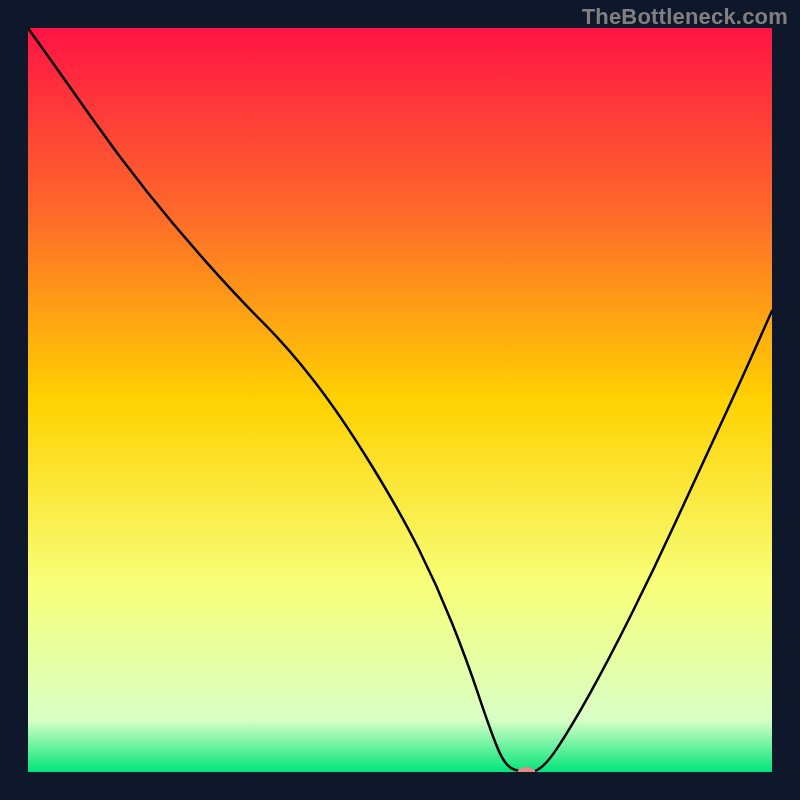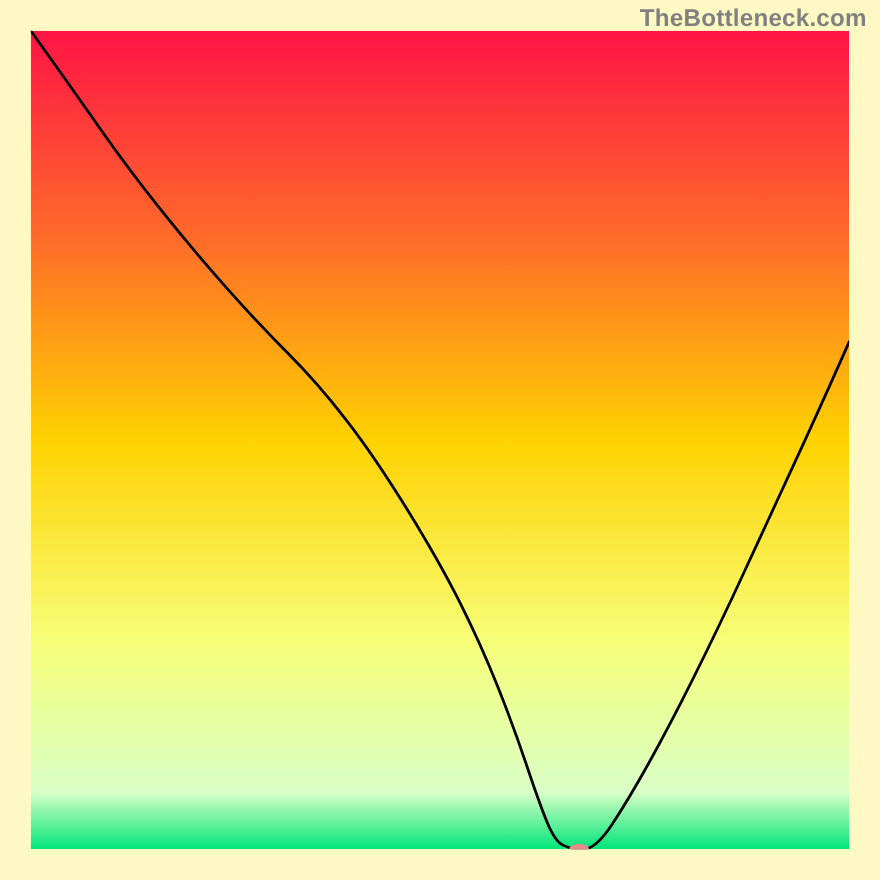--- a/index.html
+++ b/index.html
@@ -1,21 +1,21 @@
 <!DOCTYPE html>
 <html><head>
 <meta charset="utf-8">
 <style>
   * { margin: 0; padding: 0; box-sizing: border-box; }
   html, body { width: 800px; height: 800px; overflow: hidden; background: #000; }
   .frame {
     position: relative;
     width: 800px;
     height: 800px;
-    background: #fef9c3;
+    background: #0f172a;
     padding-left: 47px;
   }
   .plot {
     position: absolute;
     left: 28px;
     top: 28px;
     width: 744px;
     height: 744px;
   }
   .watermark {

